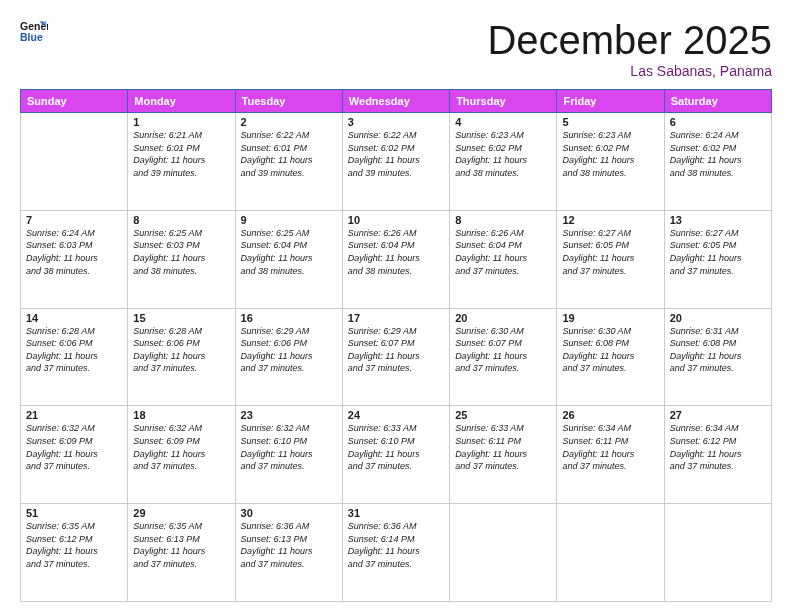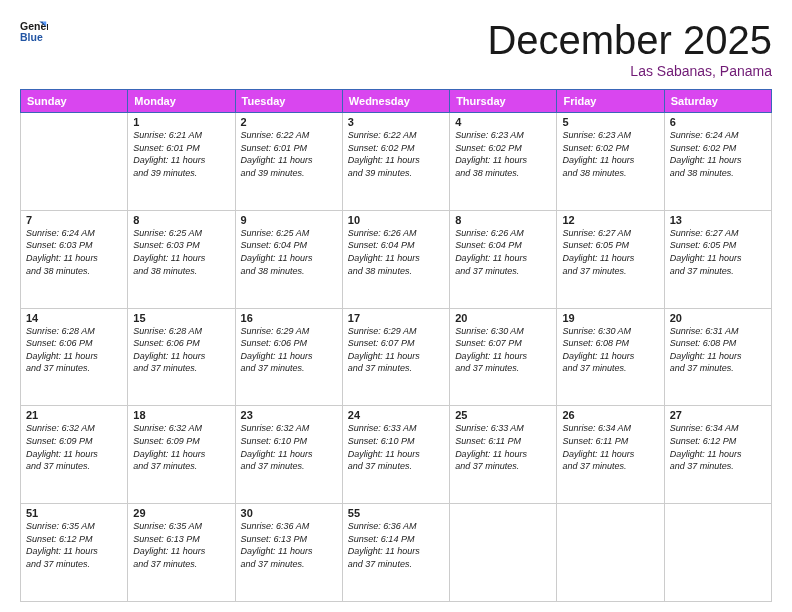--- a/index.html
+++ b/index.html
@@ -331,21 +331,21 @@
 and 37 minutes.</div>
           </td>
           <td>
             <span class="day-num">30</span>
             <div class="day-info" style="white-space: pre-line;">Sunrise: 6:36 AM
 Sunset: 6:13 PM
 Daylight: 11 hours
 and 37 minutes.</div>
           </td>
           <td>
-            <span class="day-num">55</span>
+            <span class="day-num">31</span>
             <div class="day-info" style="white-space: pre-line;">Sunrise: 6:36 AM
 Sunset: 6:14 PM
 Daylight: 11 hours
 and 37 minutes.</div>
           </td>
           <td class="empty"></td>
           <td class="empty"></td>
           <td class="empty"></td>
         </tr>
       </tbody>

